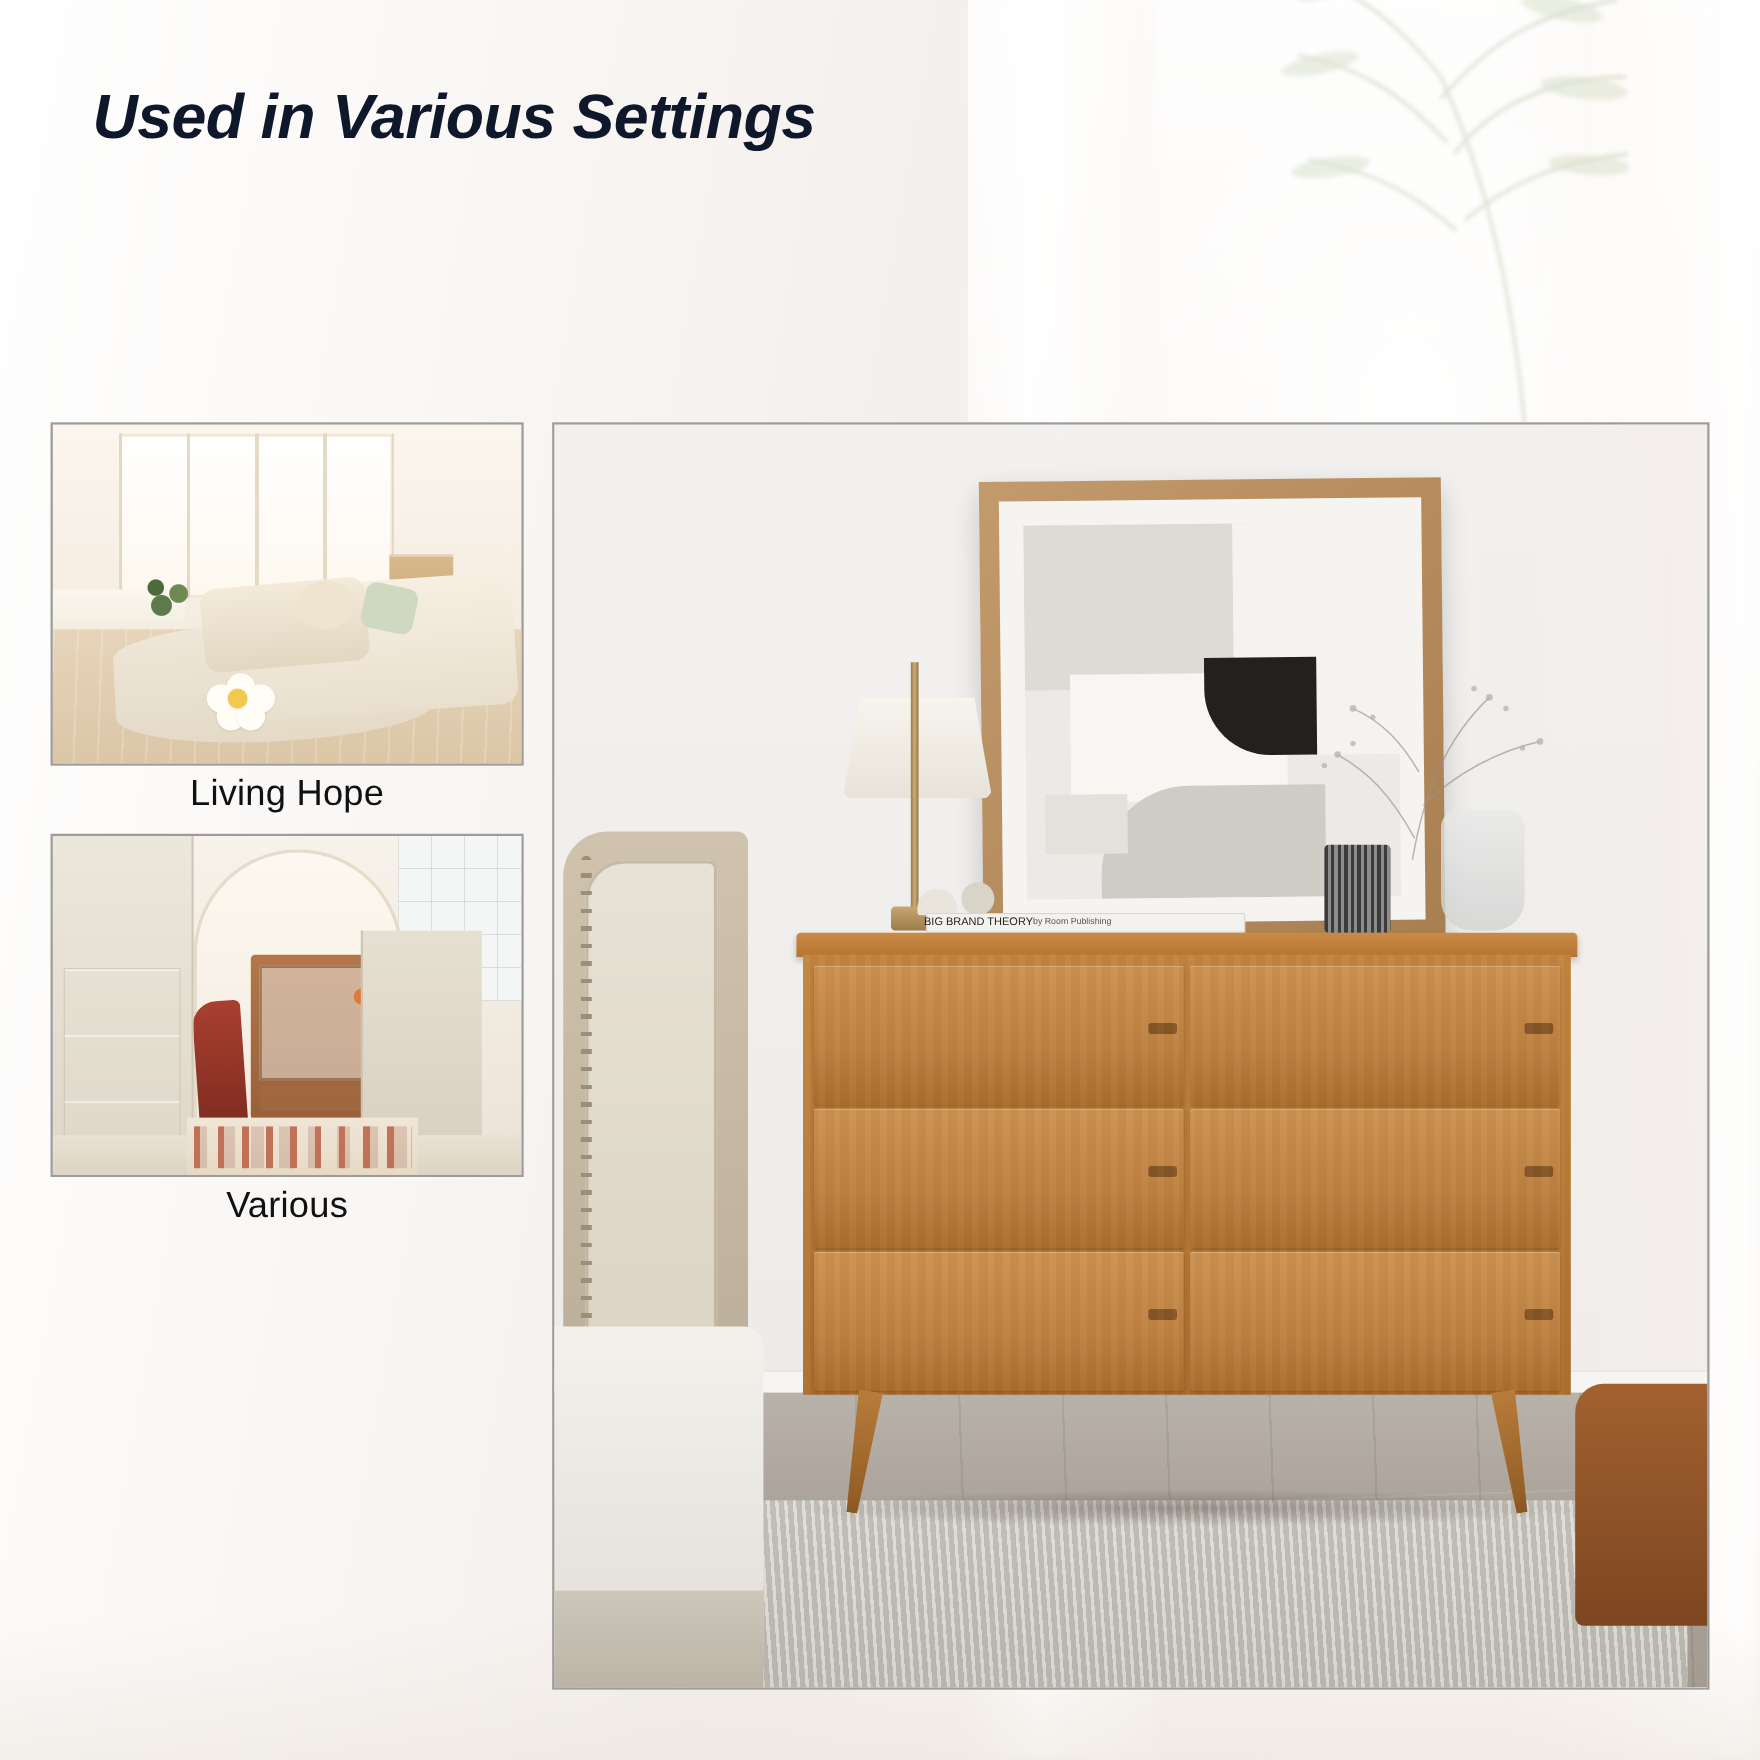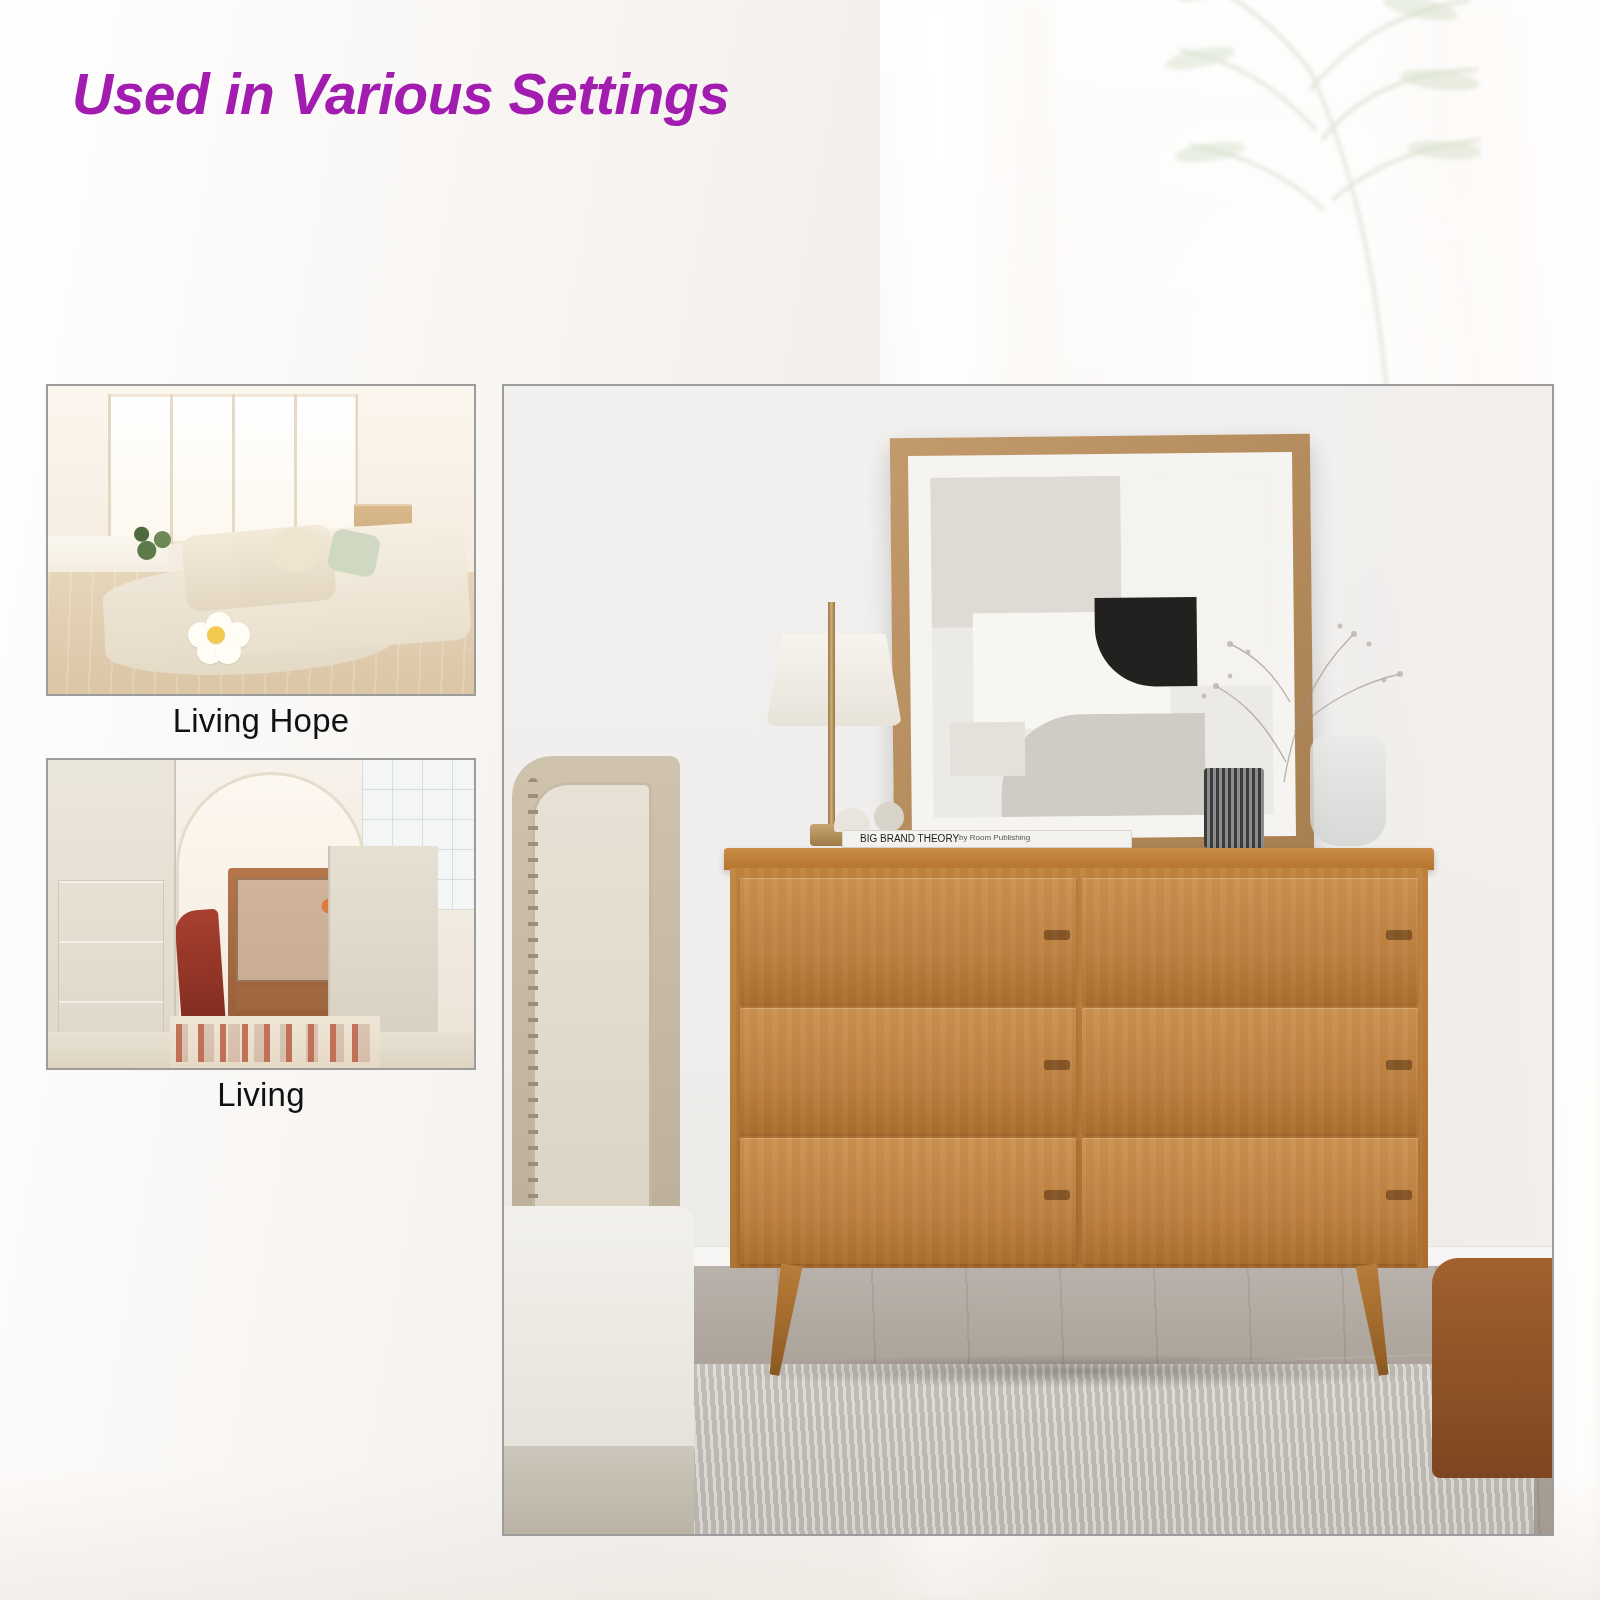--- a/index.html
+++ b/index.html
@@ -50,26 +50,26 @@
     position: absolute; left: 0; bottom: 0; width: 1600px; height: 130px;
     background: linear-gradient(180deg, rgba(240,235,230,0.0), rgba(236,229,222,0.55));
   }
 
   
   .header {
     position: absolute;
     left: 72px; top: 64px; width: 1300px;
   }
   .title {
-    margin: 0;
+    margin: 12px;
     font-size: 57px;
     line-height: 1.08;
     font-weight: 700;
     font-style: italic;
-    color: #a21caf;
+    color: #0f172a;
     letter-spacing: -0.5px;
   }
   .subtitle {
     margin: 24px 0 0 0;
     font-size: 30px;
     line-height: 1.42;
     color: #1d1d1d;
     font-weight: 400;
     max-width: 1260px;
   }
@@ -303,21 +303,21 @@
     border-radius: 16px 16px 28px 28px; }
   .h-vessel { position:absolute; left: 700px; top: 382px; width: 60px; height: 80px;
     background: repeating-linear-gradient(90deg,#3b3b3b 0 3px,#8c8c8c 3px 6px);
     border-radius: 4px; }
   .h-branch { position:absolute; left: 660px; top: 196px; width: 250px; height: 200px; opacity: 0.75; }
   
   .h-book1 { position:absolute; left: 338px; top: 444px; width: 290px; height: 18px;
     background:#f4f2ee; border:1px solid #d9d6d0; }
   .h-book2 { position:absolute; left: 348px; top: 462px; width: 278px; height: 20px;
     background:#fbfaf7; border:1px solid #ded9d2; }
-  .h-book-t1 { position:absolute; left: 356px; top: 447px; font-size: 10px; color:#222; }
+  .h-book-t1 { position:absolute; left: 336px; top: 447px; font-size: 10px; color:#222; }
   .h-book-t1 .by { float: right; color:#555; font-size: 8px; }
   .h-book-t2 { position:absolute; left: 380px; top: 464px; font-size: 14px; color:#111; font-weight: 700; }
   .h-objs { position:absolute; left: 330px; top: 414px; width: 90px; height: 32px; }
   .h-objs .o1 { position:absolute; left: 0; top: 8px; width: 36px; height: 24px; background:#e9e5dd; border-radius: 18px 18px 3px 3px; }
   .h-objs .o2 { position:absolute; left: 40px; top: 2px; width: 30px; height: 30px; background:#d9d4ca; border-radius: 50%; }
   
   .h-dresser-top { position:absolute; left: 220px; top: 462px; width: 710px; height: 22px;
     background: linear-gradient(180deg,#c98b46,#b5742f); border-radius: 4px 4px 0 0;
     box-shadow: 0 3px 6px rgba(0,0,0,0.2); }
   .h-dresser-body { position:absolute; left: 226px; top: 482px; width: 698px; height: 400px;
@@ -416,21 +416,21 @@
         <div class="hw-tile"></div>
         <div class="hw-arch"></div>
         <div class="hw-cabinet"></div>
         <div class="hw-chair"></div>
         <div class="hw-flowers"></div>
         <div class="hw-cab-left"></div>
         <div class="hw-cab-right"></div>
         <div class="hw-floor"></div>
         <div class="hw-runner"></div>
       </div>
-      <div class="thumb-caption">Living</div>
+      <div class="thumb-caption">Various</div>
     </div>
 
   </div>
 
   <div class="hero">
     <div class="h-wall"></div>
     <div class="h-wall-right"></div>
     <div class="h-baseboard"></div>
     <div class="h-floor"></div>
     <div class="h-rug"></div>

